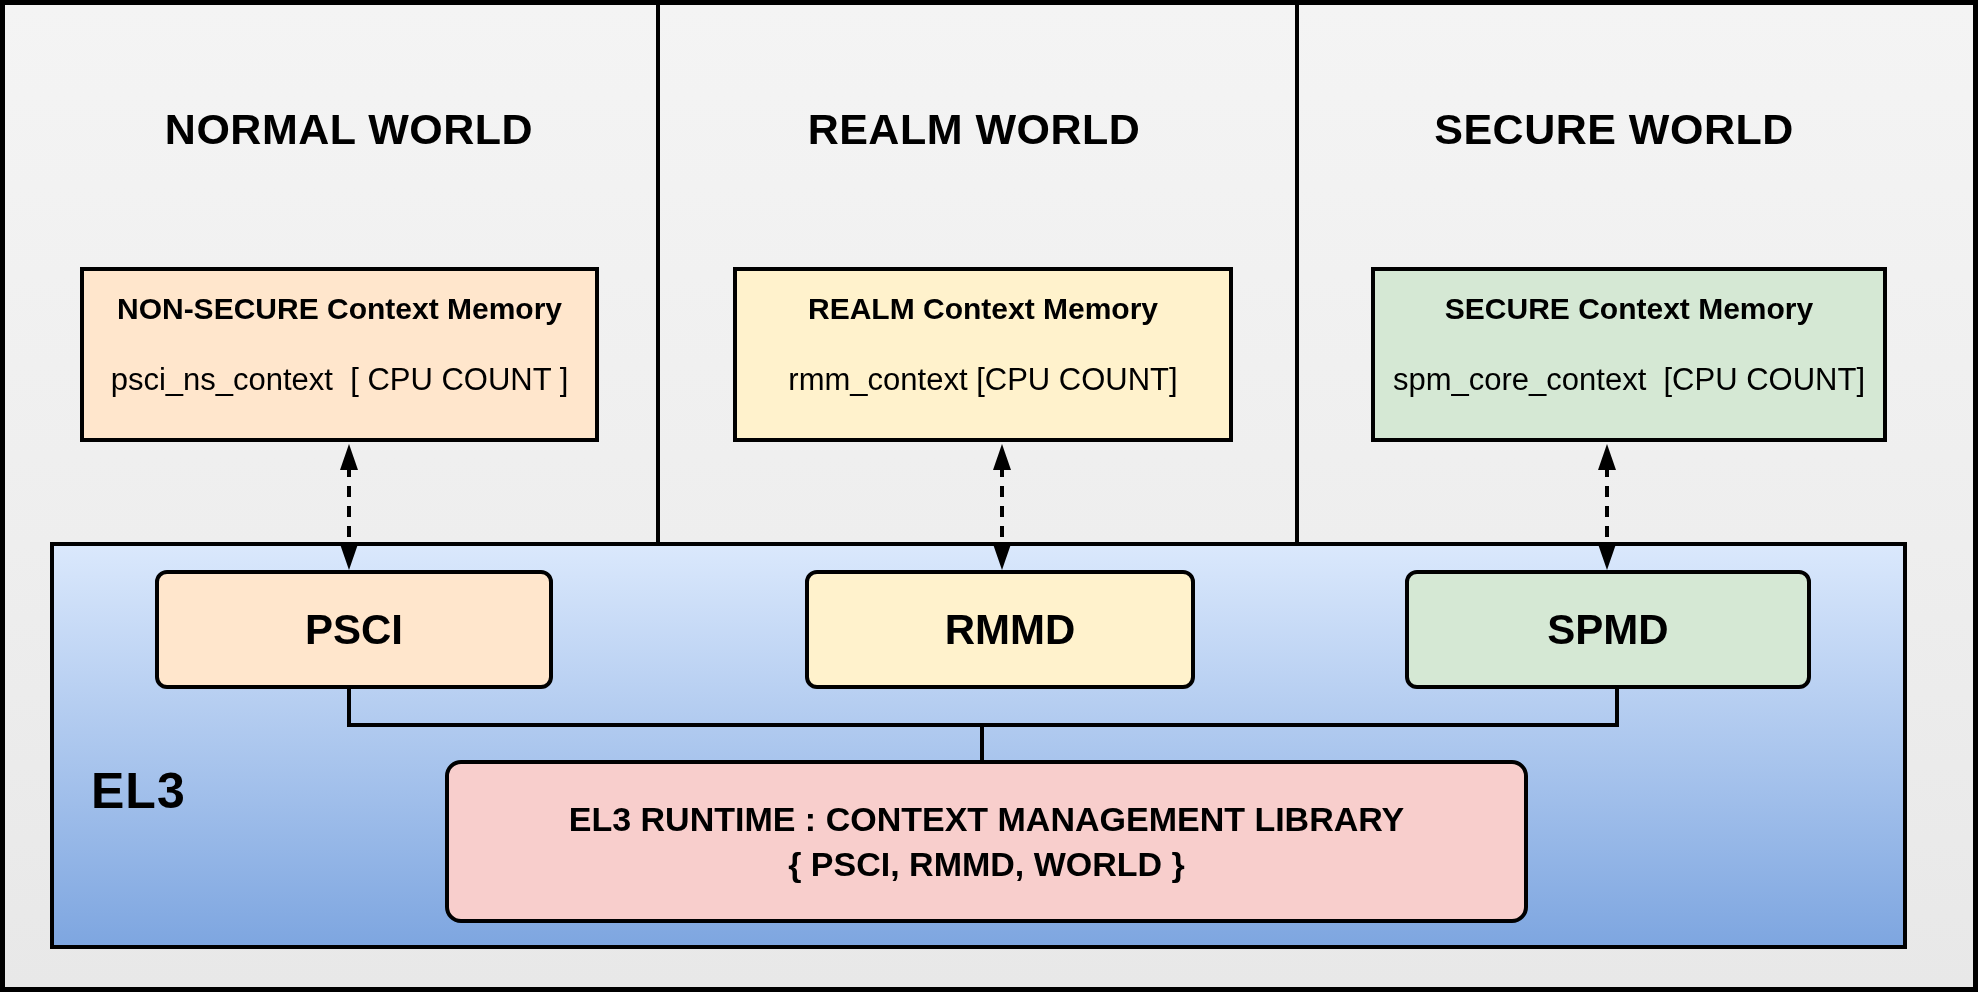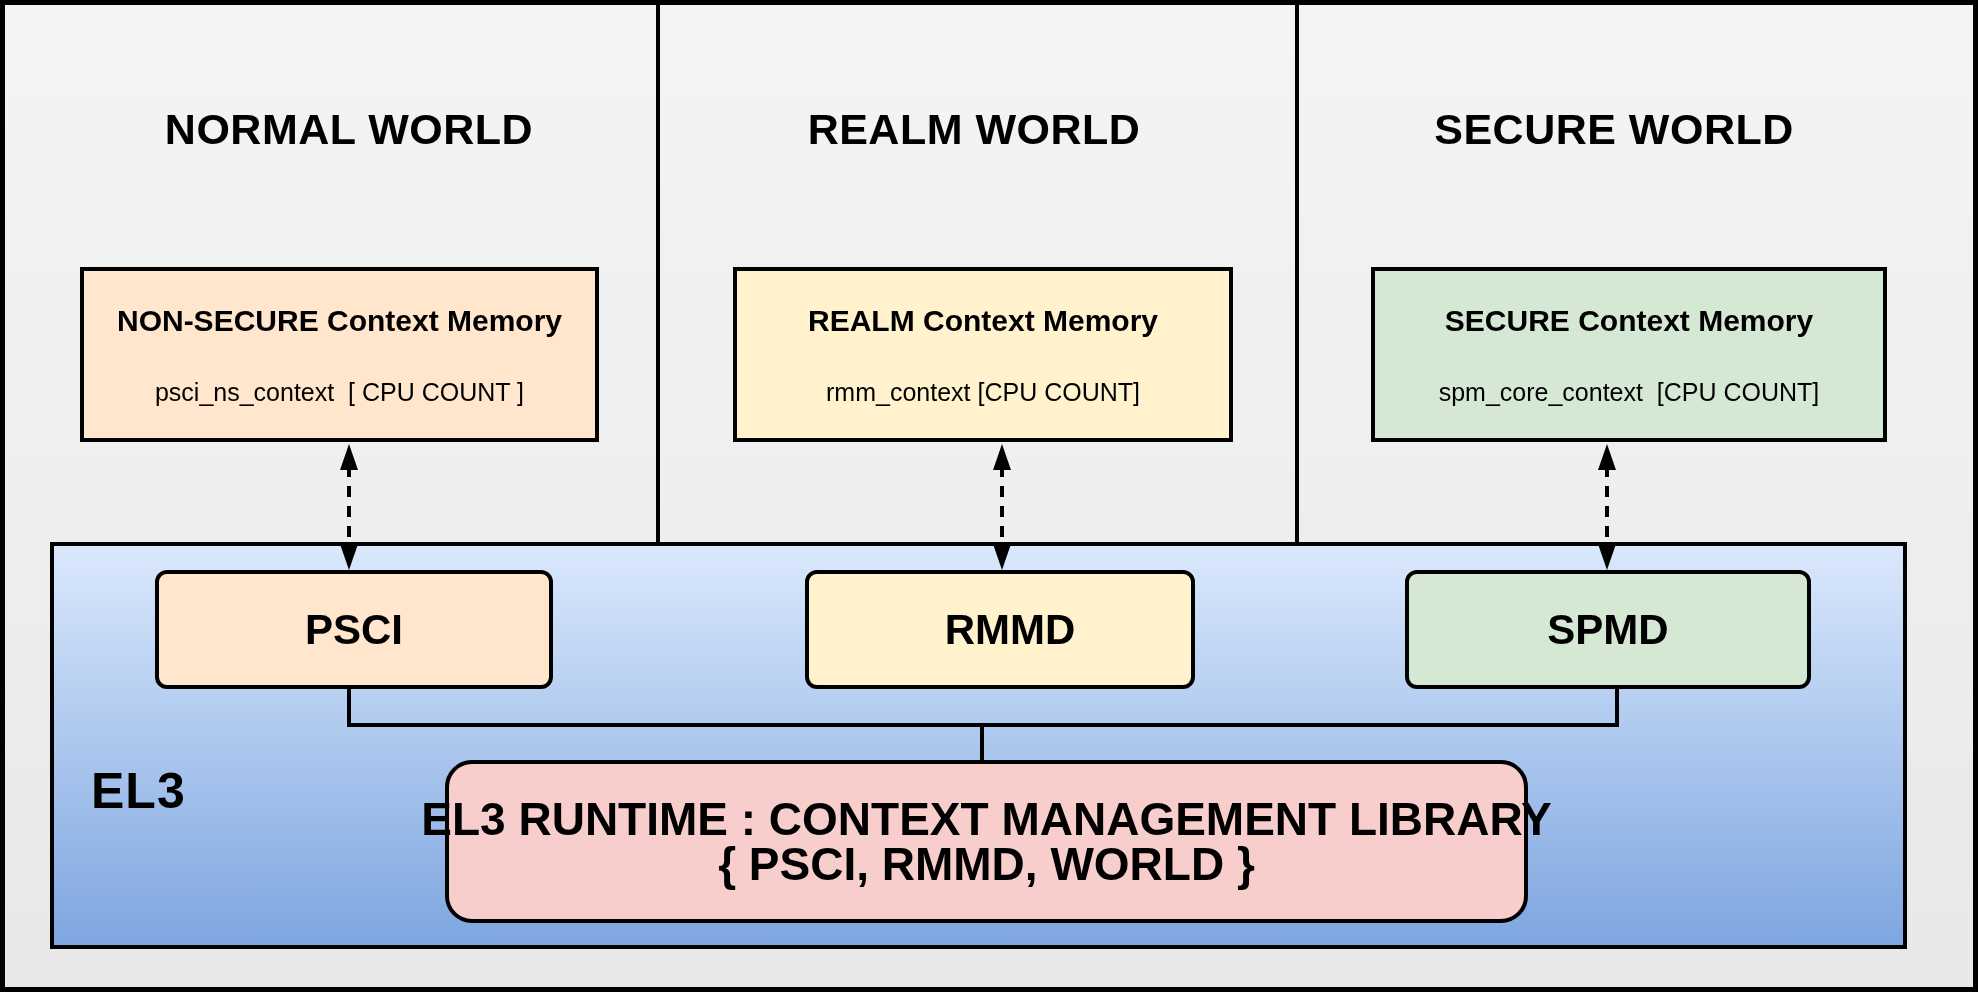--- a/index.html
+++ b/index.html
@@ -26,27 +26,27 @@
   }
   #wt-normal { left: 84px; }
   #wt-realm  { left: 709px; }
   #wt-secure { left: 1349px; }
 
   
   .ctx-box {
     position: absolute; top: 262px; height: 175px;
     box-sizing: border-box; border: 4px solid #000;
     display: flex; flex-direction: column; align-items: center;
-    padding-top: 33px; gap: 37px;
+    padding-top: 21px; gap: 37px;
   }
   #ctx-normal { left: 75px;   width: 519px; background: #FFE6CC; }
   #ctx-realm  { left: 728px;  width: 500px; background: #FFF2CC; }
   #ctx-secure { left: 1366px; width: 516px; background: #D5E8D4; }
   .ctx-title { font-size: 30px; font-weight: bold; line-height: 34px; white-space: pre; }
-  .ctx-code  { font-size: 25px; line-height: 34px; white-space: pre; }
+  .ctx-code  { font-size: 31px; line-height: 34px; white-space: pre; }
 
   
   .el3-box {
     position: absolute; left: 45px; top: 537px; width: 1857px; height: 407px;
     box-sizing: border-box; border: 4px solid #000;
     background: linear-gradient(180deg, #dae8fc 0%, #7ea6e0 100%);
   }
   .el3-label {
     position: absolute; left: 86px; top: 757px;
     font-size: 50px; font-weight: bold; letter-spacing: 1px;
@@ -72,24 +72,24 @@
     display: flex; align-items: center; justify-content: center;
     font-size: 42px; font-weight: bold;
   }
   #module-psci { left: 150px;  width: 398px; background: #FFE6CC; }
   #module-rmmd { left: 800px;  width: 390px; background: #FFF2CC; padding-left: 20px; }
   #module-spmd { left: 1400px; width: 406px; background: #D5E8D4; }
 
   
   .runtime-box {
     position: absolute; left: 440px; top: 755px; width: 1083px; height: 163px;
-    box-sizing: border-box; border: 4px solid #000; border-radius: 27px;
+    box-sizing: border-box; border: 4px solid #000; border-radius: 16px;
     background: #F8CECC;
     display: flex; flex-direction: column; align-items: center; justify-content: center;
-    text-align: center; font-size: 46px; font-weight: bold; line-height: 45px;
+    text-align: center; font-size: 34px; font-weight: bold; line-height: 45px;
     white-space: pre;
   }
 </style>
 </head>
 <body>
 
 <div class="canvas">
 
   <div class="sep" id="sep-1"></div>
   <div class="sep" id="sep-2"></div>

